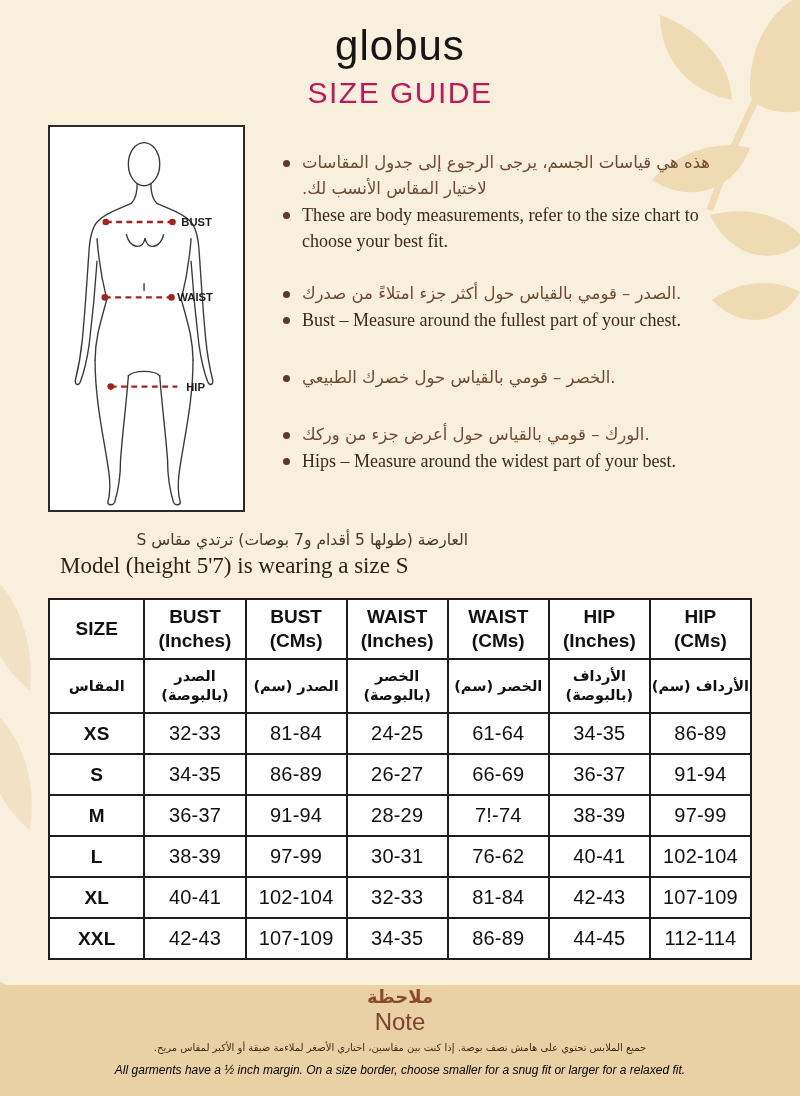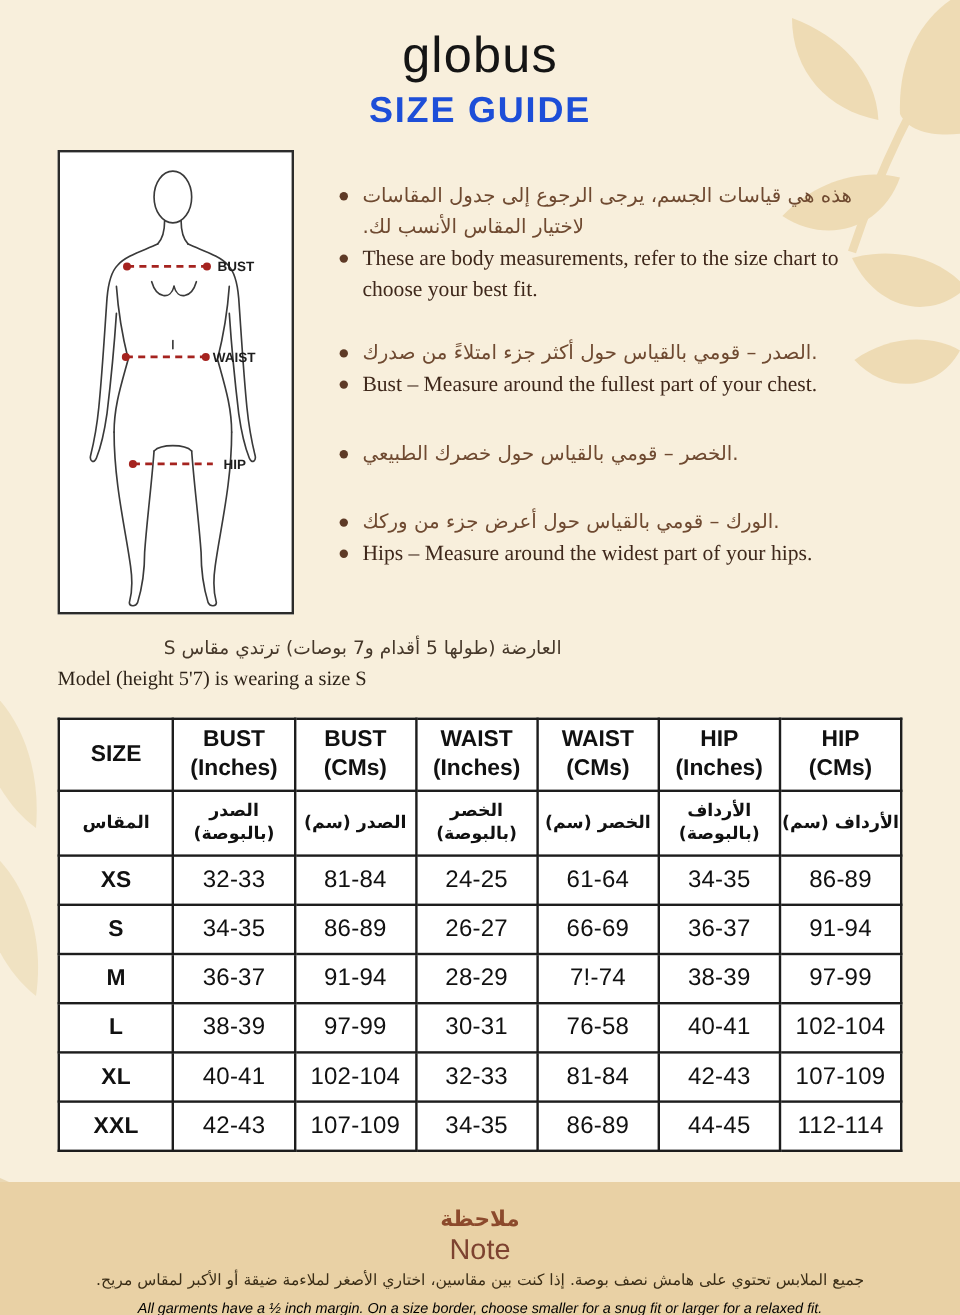--- a/index.html
+++ b/index.html
@@ -11,21 +11,21 @@
   .deco{position:absolute;pointer-events:none;}
 
   
   .brand{
     position:absolute;top:22px;left:0;width:800px;text-align:center;
     font-family:"Liberation Sans",sans-serif;font-size:42px;font-weight:500;
     color:#151515;letter-spacing:1px;
   }
   .title{
     position:absolute;top:76px;left:0;width:800px;text-align:center;
-    font-size:30px;font-weight:700;color:#1d4ed8;letter-spacing:1.5px;
+    font-size:30px;font-weight:400;color:#be185d;letter-spacing:1.5px;
   }
 
   
   .figure-box{
     position:absolute;left:48px;top:125px;width:197px;height:387px;
     background:#ffffff;border:2px solid #2b2b2b;box-sizing:border-box;
   }
   .figure-box svg{display:block;width:100%;height:100%;}
   .fig-label{font-family:"Liberation Sans",sans-serif;font-size:11.5px;font-weight:700;fill:#1d1d1d;}
 
@@ -42,21 +42,21 @@
   .en-text{font-family:"Liberation Serif",serif;font-size:18px;color:#3f281b;}
   .bullet-group.g2{margin-bottom:32px;}
   .bullet-group.g3{margin-bottom:31px;}
 
   
   .model-note{position:absolute;left:48px;top:528px;width:420px;}
   .model-ar{
     direction:rtl;text-align:right;unicode-bidi:plaintext;
     font-family:"DejaVu Sans",sans-serif;font-size:15.5px;color:#46382a;line-height:25px;
   }
-  .model-en{font-family:"Liberation Serif",serif;font-size:17px;color:#2e2318;line-height:25px;}
+  .model-en{font-family:"Liberation Serif",serif;font-size:23px;color:#2e2318;line-height:25px;margin-left:12px;}
 
   
   .size-table{
     position:absolute;left:48px;top:598px;width:704px;
     border-collapse:collapse;background:#ffffff;table-layout:fixed;
   }
   .size-table th,.size-table td{
     border:2px solid #1d1d1d;text-align:center;vertical-align:middle;
     padding:0;color:#111;background:#fff;
   }
@@ -68,27 +68,27 @@
   .hdr-ar .sub:empty{display:none;}
   .size-table td{height:39px;font-size:20px;letter-spacing:0.2px;}
   .size-table td.size-col{font-weight:700;font-size:19px;}
 
   
   .note-strip{
     position:absolute;left:0;top:985px;width:800px;height:111px;
     background:#e9d1a5;text-align:center;
   }
   .note-title-ar{
-    margin-top:20px;font-family:"DejaVu Sans",sans-serif;direction:rtl;
+    margin-top:0;font-family:"DejaVu Sans",sans-serif;direction:rtl;
     font-size:18px;font-weight:700;color:#8c4a2c;line-height:24px;
   }
   .note-title-en{font-size:24px;font-weight:400;color:#7d4230;line-height:26px;}
   .note-body-ar{
     direction:rtl;unicode-bidi:plaintext;font-family:"DejaVu Sans",sans-serif;
-    font-size:13px;color:#3a2d16;line-height:22px;padding:2px 14px 0 14px;
+    font-size:10px;color:#3a2d16;line-height:22px;padding:2px 14px 0 14px;
   }
   .note-body-en{font-size:12px;color:#000000;line-height:23px;font-style:italic;}
 </style>
 </head>
 <body>
 
 <svg class="deco" style="top:0;right:0;width:240px;height:360px;" viewBox="0 0 240 360">
   <path d="M150,210 C170,150 200,80 250,10" stroke="#eedbb4" stroke-width="7" fill="none"></path>
   <path d="M190,95 C188,40 215,5 250,-10 L250,110 C225,115 198,112 190,95 Z" fill="#eedbb4"></path>
   <path d="M100,15 C140,30 170,60 172,100 C130,92 100,60 100,15 Z" fill="#eedbb4"></path>
@@ -170,21 +170,21 @@
         <span class="b-text ar-text">.الخصر – قومي بالقياس حول خصرك الطبيعي</span>
       </div>
   </div>
   <div class="bullet-group">
     <div class="b-item">
         <span class="dot"></span>
         <span class="b-text ar-text">.الورك – قومي بالقياس حول أعرض جزء من وركك</span>
       </div>
     <div class="b-item">
         <span class="dot"></span>
-        <span class="b-text en-text">Hips – Measure around the widest part of your hips.</span>
+        <span class="b-text en-text">Hips – Measure around the widest part of your best.</span>
       </div>
   </div>
 </div>
 
 <div class="model-note">
   <div class="model-ar">العارضة (طولها 5 أقدام و7 بوصات) ترتدي مقاس S</div>
   <div class="model-en">Model (height 5'7) is wearing a size S</div>
 </div>
 
 <table class="size-table">
@@ -241,21 +241,21 @@
     <td>28-29</td>
     <td>7!-74</td>
     <td>38-39</td>
     <td>97-99</td>
   </tr>
   <tr>
     <td class="size-col">L</td>
     <td>38-39</td>
     <td>97-99</td>
     <td>30-31</td>
-    <td>76-58</td>
+    <td>76-62</td>
     <td>40-41</td>
     <td>102-104</td>
   </tr>
   <tr>
     <td class="size-col">XL</td>
     <td>40-41</td>
     <td>102-104</td>
     <td>32-33</td>
     <td>81-84</td>
     <td>42-43</td>

